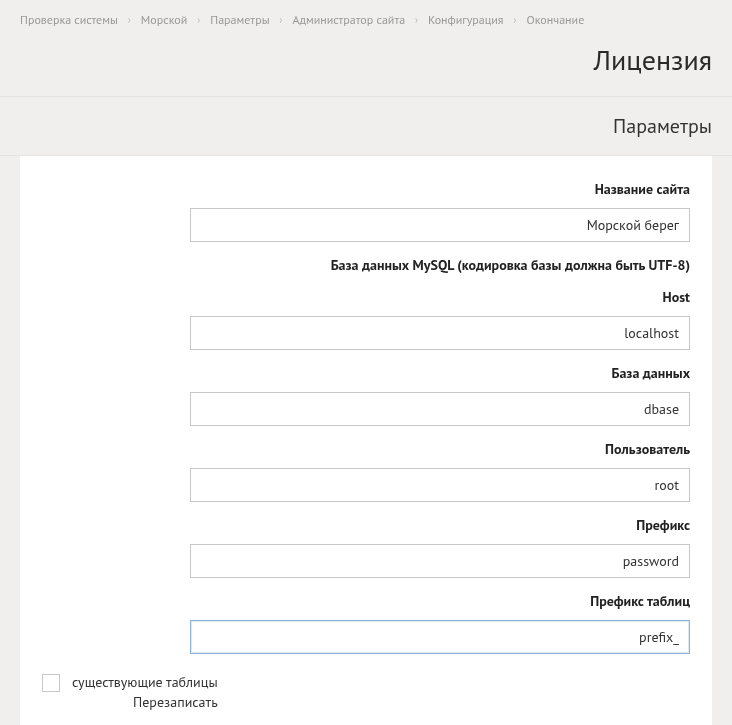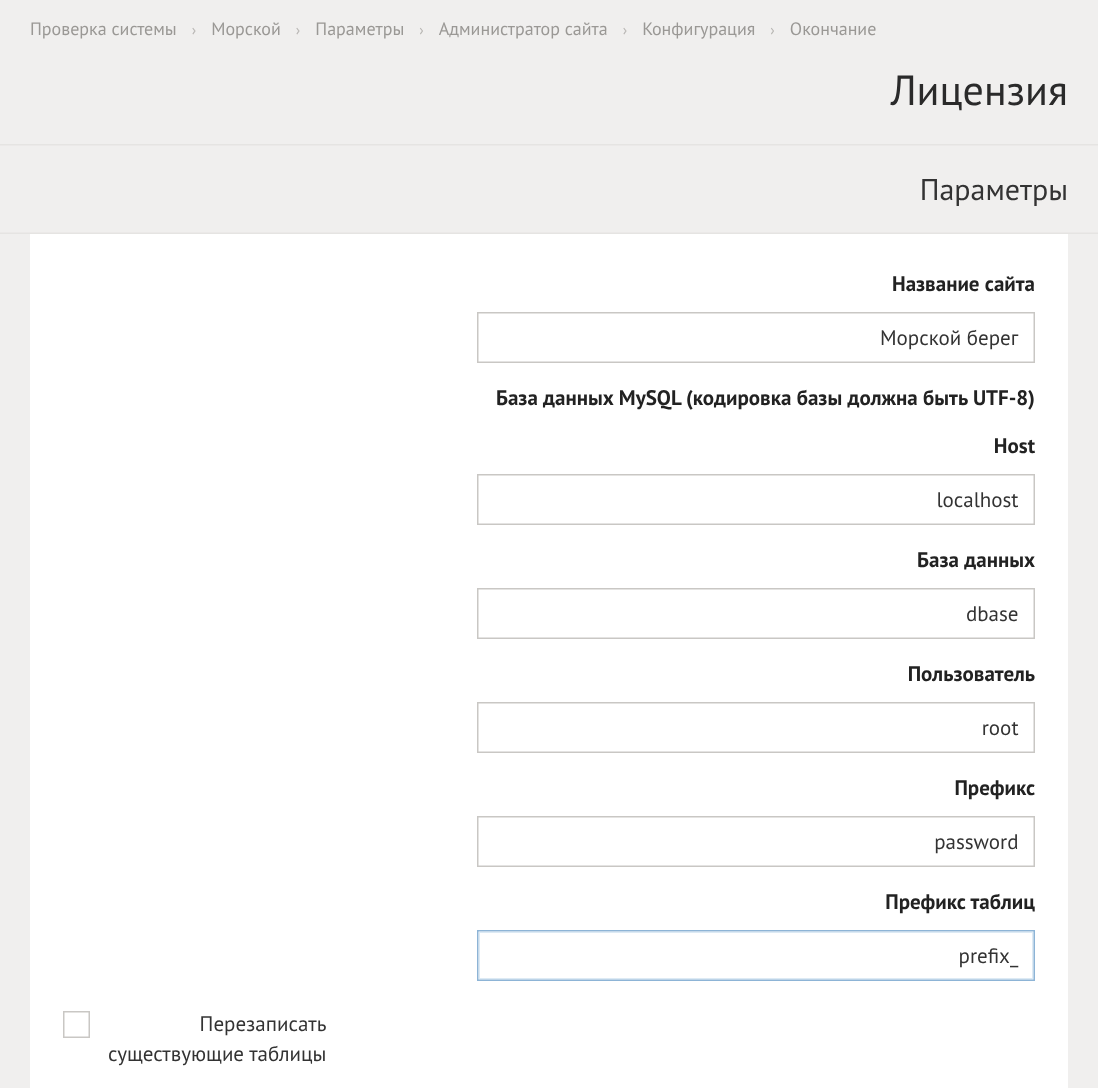--- a/index.html
+++ b/index.html
@@ -53,21 +53,21 @@
     }
     .section-label {
       font-size: 14px;
       font-weight: 700;
       color: #222;
       margin-top: 12px;
       margin-bottom: 14px;
     }
     .field-group { margin-bottom: 14px; }
     .text-input {
-      width: 372px;
+      width: 500px;
       height: 34px;
       border: 1px solid #c9c7c4;
       padding: 6px 10px;
       font-size: 14px;
       color: #333;
       font-family: inherit;
     }
     .text-input.active {
       border: 1px solid #8db4d6;
       box-shadow: 0 0 0 1px rgba(120,170,210,0.25) inset;
@@ -145,18 +145,18 @@
   </div>
 
   <div class="field-group">
     <div class="field-label">Префикс таблиц</div>
     <input type="text" class="text-input active" value="prefix_" style="">
   </div>
 
   <div class="checkbox-row">
     <div class="checkbox-box"></div>
     <div class="checkbox-label">
+      <div>существующие таблицы</div>
       <div>Перезаписать</div>
-      <div>существующие таблицы</div>
     </div>
   </div>
 
 </div>
 
 </body></html>

